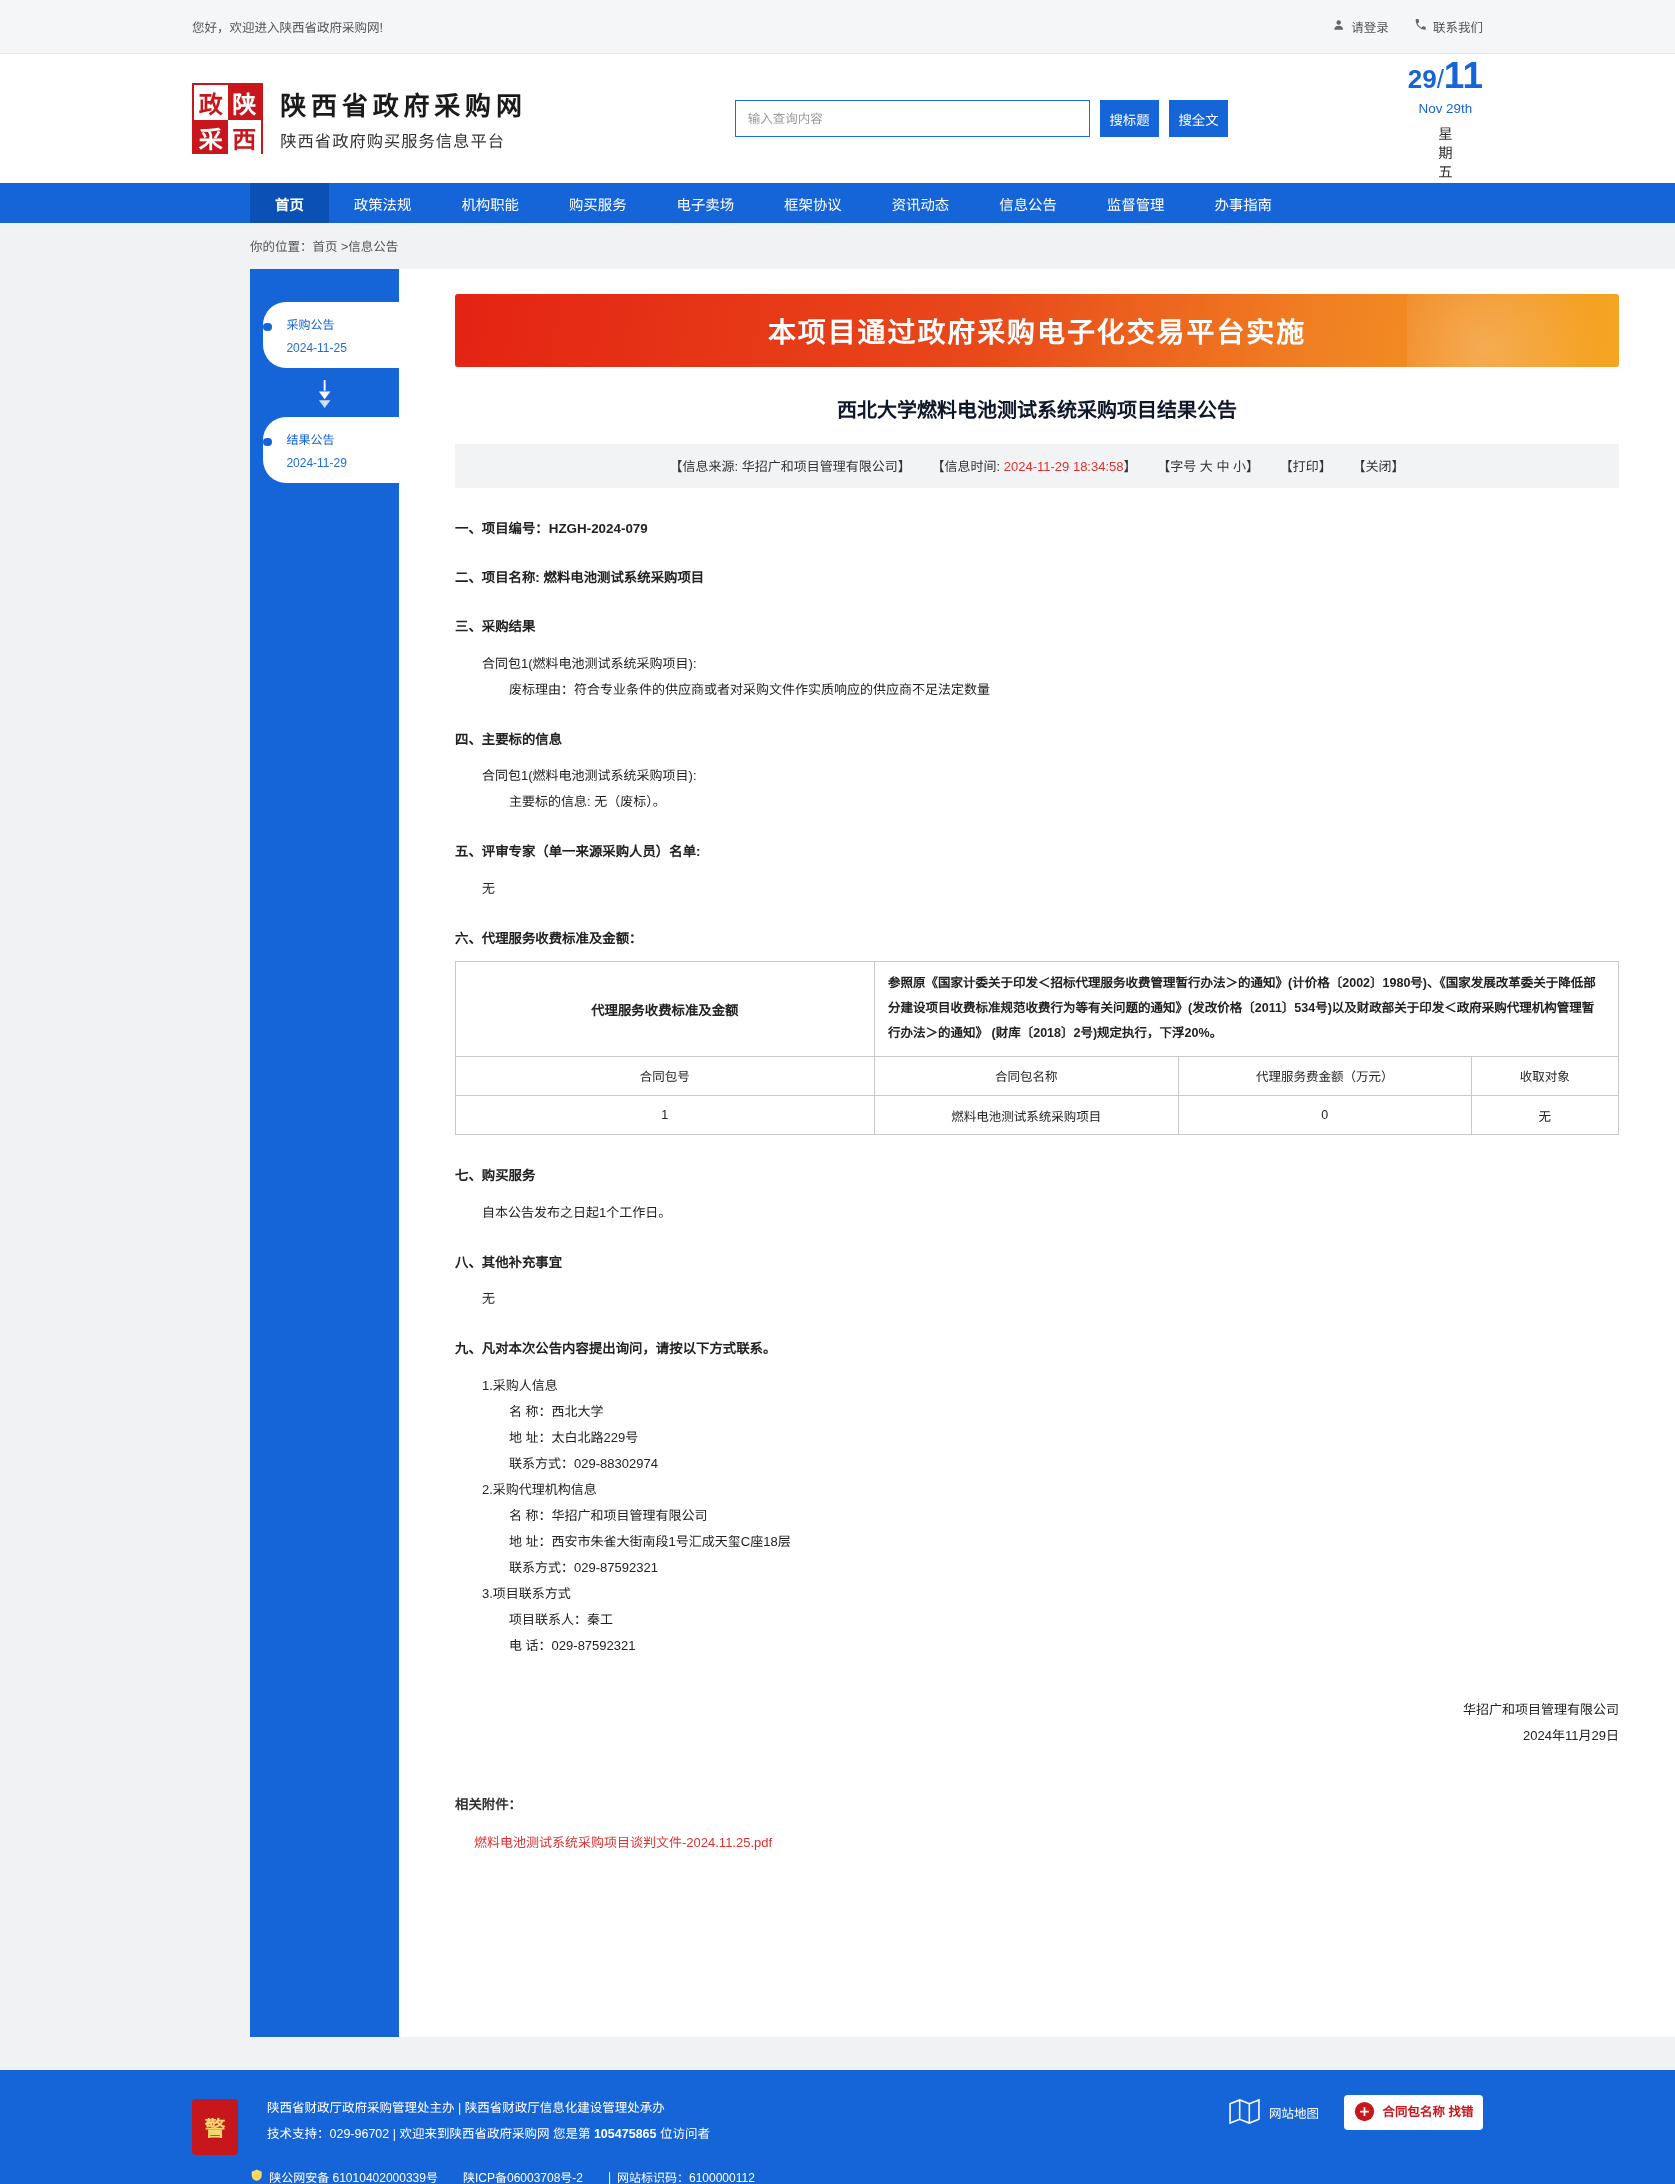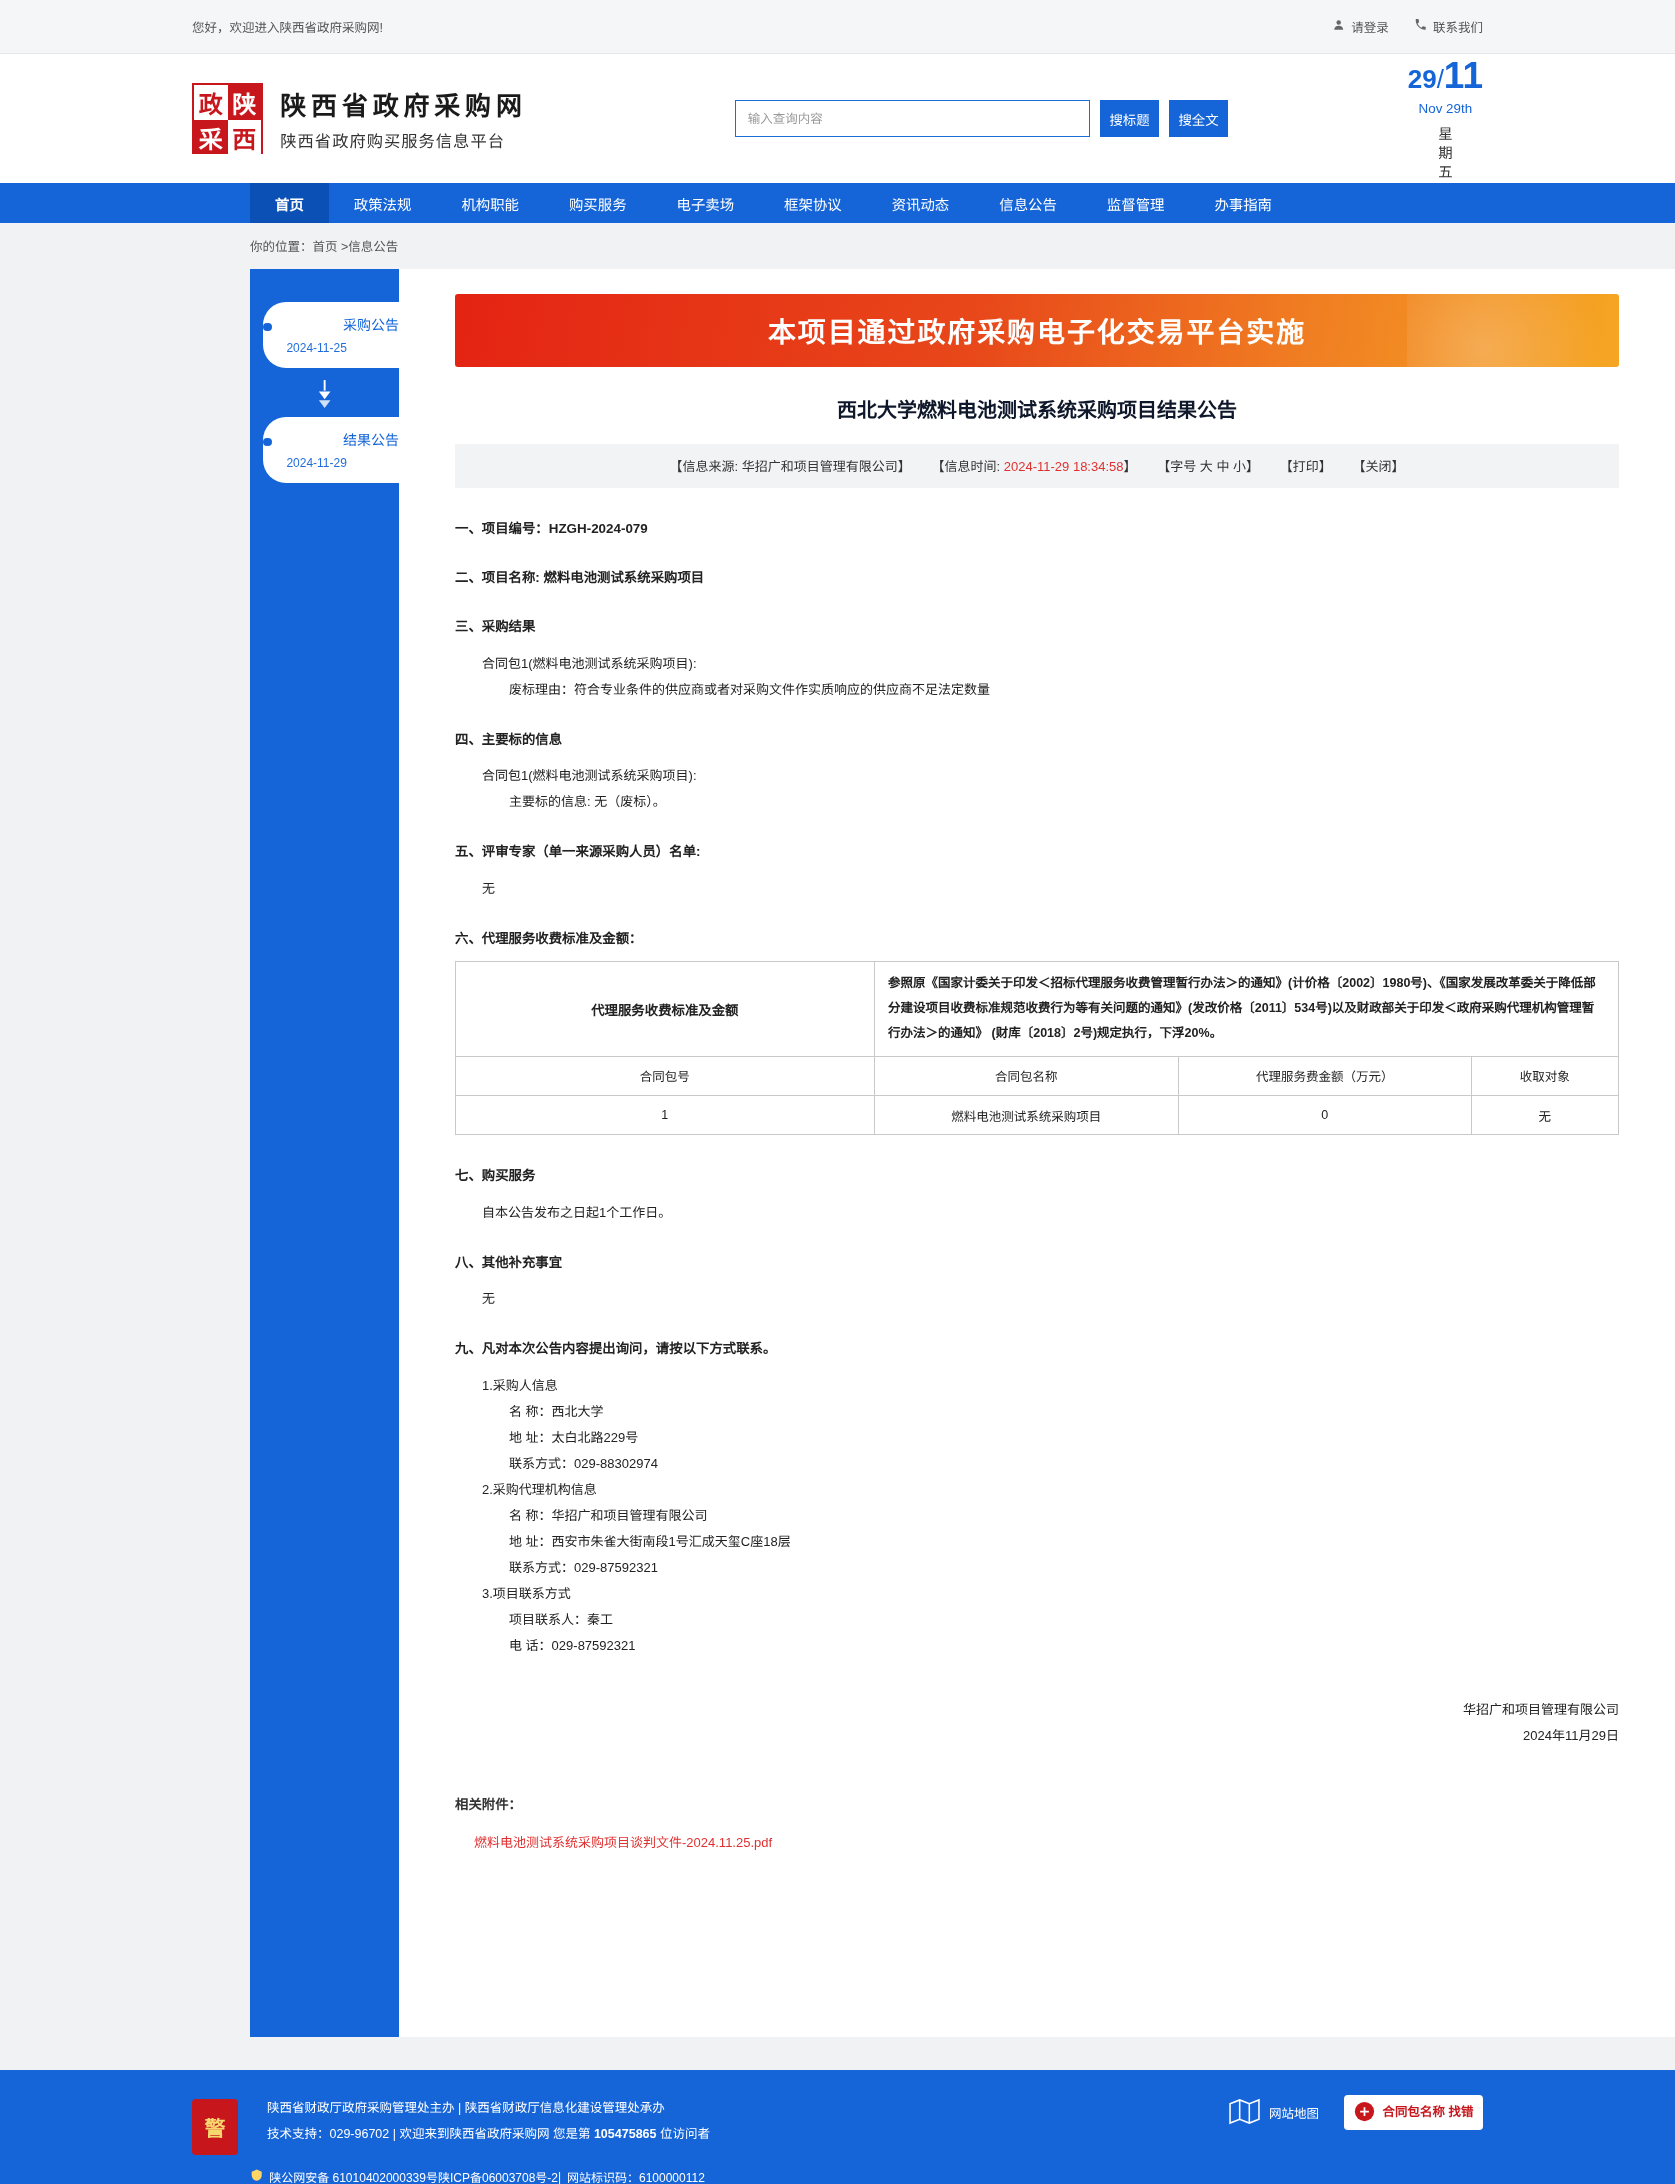--- a/index.html
+++ b/index.html
@@ -88,21 +88,21 @@
   
   .content { display:flex; background:#f1f2f4; padding-bottom:33px; }
   .spacer-l { width:250px; flex:none; }
   .sidebar {
     width:149px; flex:none; background:#1565d8; color:#fff; position:relative;
     padding-top:33px; min-height:1768px;
   }
   .step {
     position:relative; margin:0 0 0 0; padding:13.4px 0 13.4px 37px;
   }
-  .step .title { font-size:14px; line-height:21px;text-align:right; }
+  .step .title { font-size:12px; line-height:21px; }
   .step .date { font-size:12px; margin-top:4.8px; opacity:.95; }
   .step .dot {
     position:absolute; left:17.3px; top:21px; width:8.6px; height:8.6px;
     border-radius:50%; background:#fff;
   }
   .step.active {
     background:#fff; color:#1565d8; border-radius:23px 0 0 23px;
     margin-left:13.4px; padding-left:23px;
   }
   .step.active .dot { background:#1565d8; left:0px; }
@@ -167,21 +167,21 @@
   }
   .f-text { font-size:12.5px; line-height:2.1; }
   .f-text .strong { font-weight:bold; }
   .f-right { margin-left:auto; display:flex; align-items:center; gap:25px; }
   .map-ico { display:flex; align-items:center; gap:7.7px; font-size:12.5px; }
   .gov-badge {
     background:#fff; color:#c8161d; border-radius:3.8px; padding:5.8px 9.6px;
     display:flex; align-items:center; gap:7.7px; font-size:13.4px; font-weight:bold;
   }
   .gov-badge .cn { color:#c8161d; line-height:1.1; font-size:12.5px;}
-  .f-bottom { display:flex; align-items:center; font-size:12px; padding:13.4px 0 0 250px; }
+  .f-bottom { display:flex; align-items:center; gap:25px; font-size:12px; padding:13.4px 0 0 250px; }
   .f-bottom .it { display:flex; align-items:center; gap:5.8px; }
 </style>
 </head>
 <body>
 
 <div class="page">
 
   <div class="topbar">
     <div>您好，欢迎进入陕西省政府采购网!</div>
     <div class="topbar-right">

